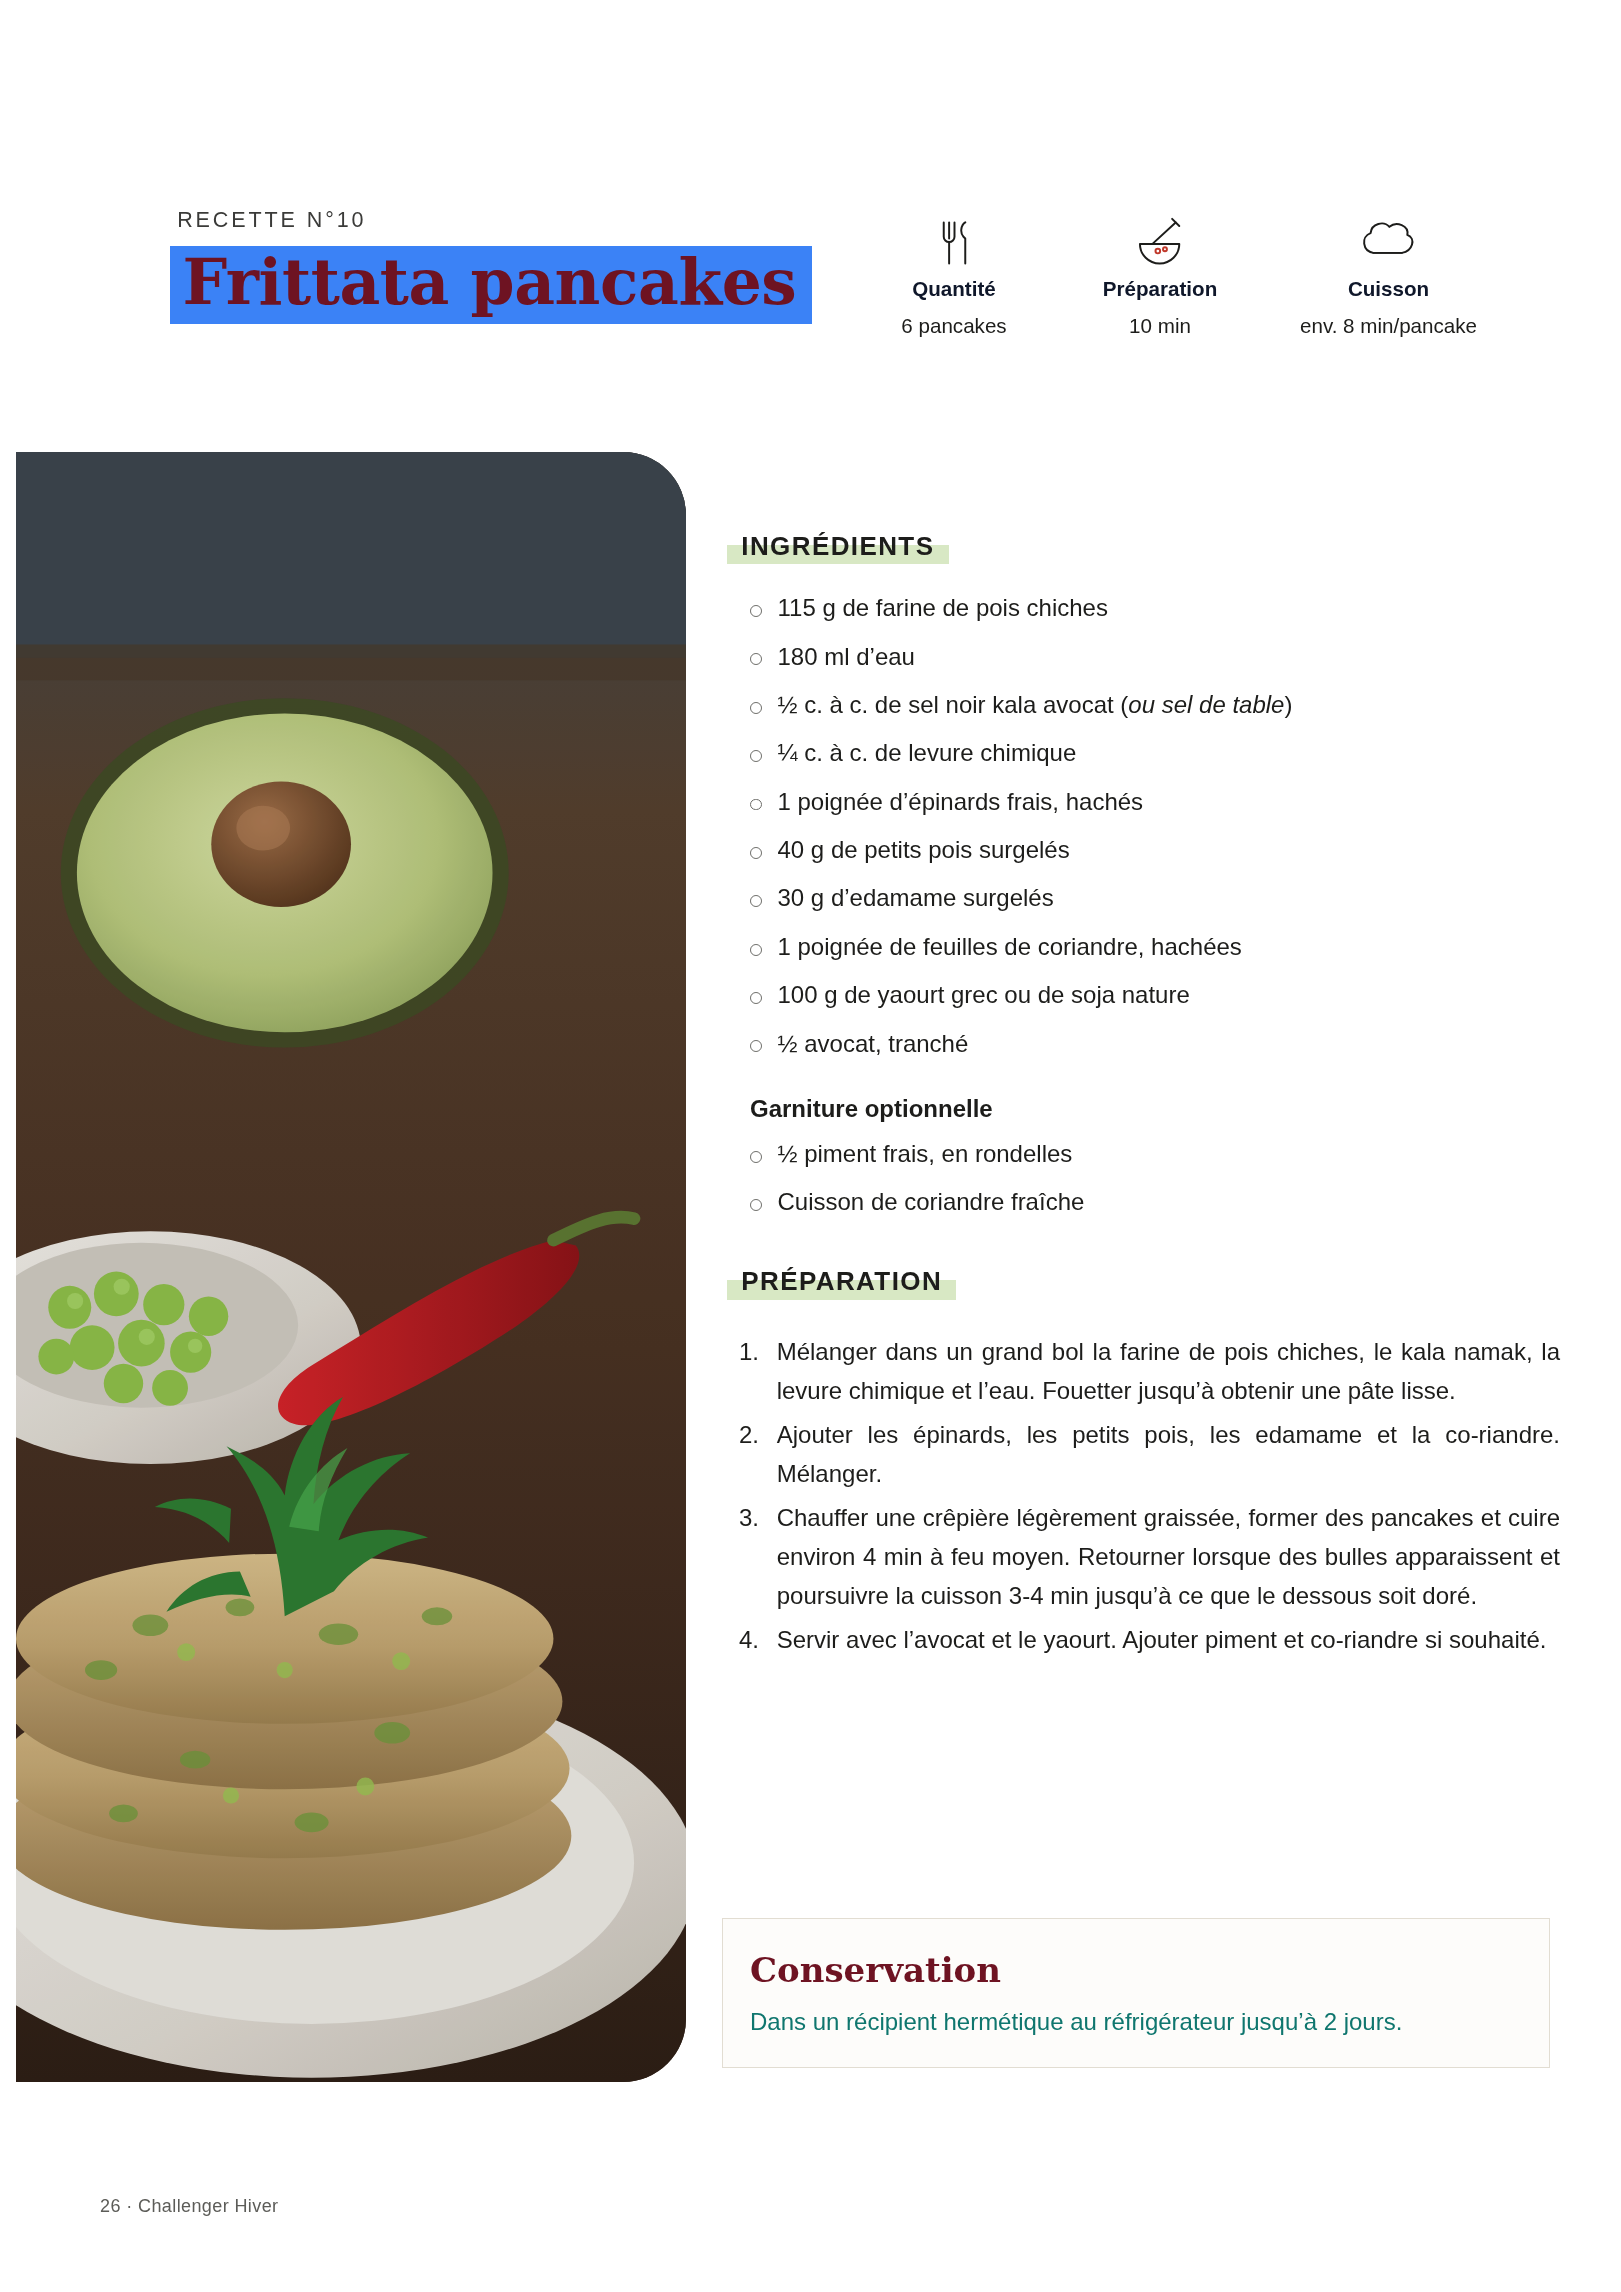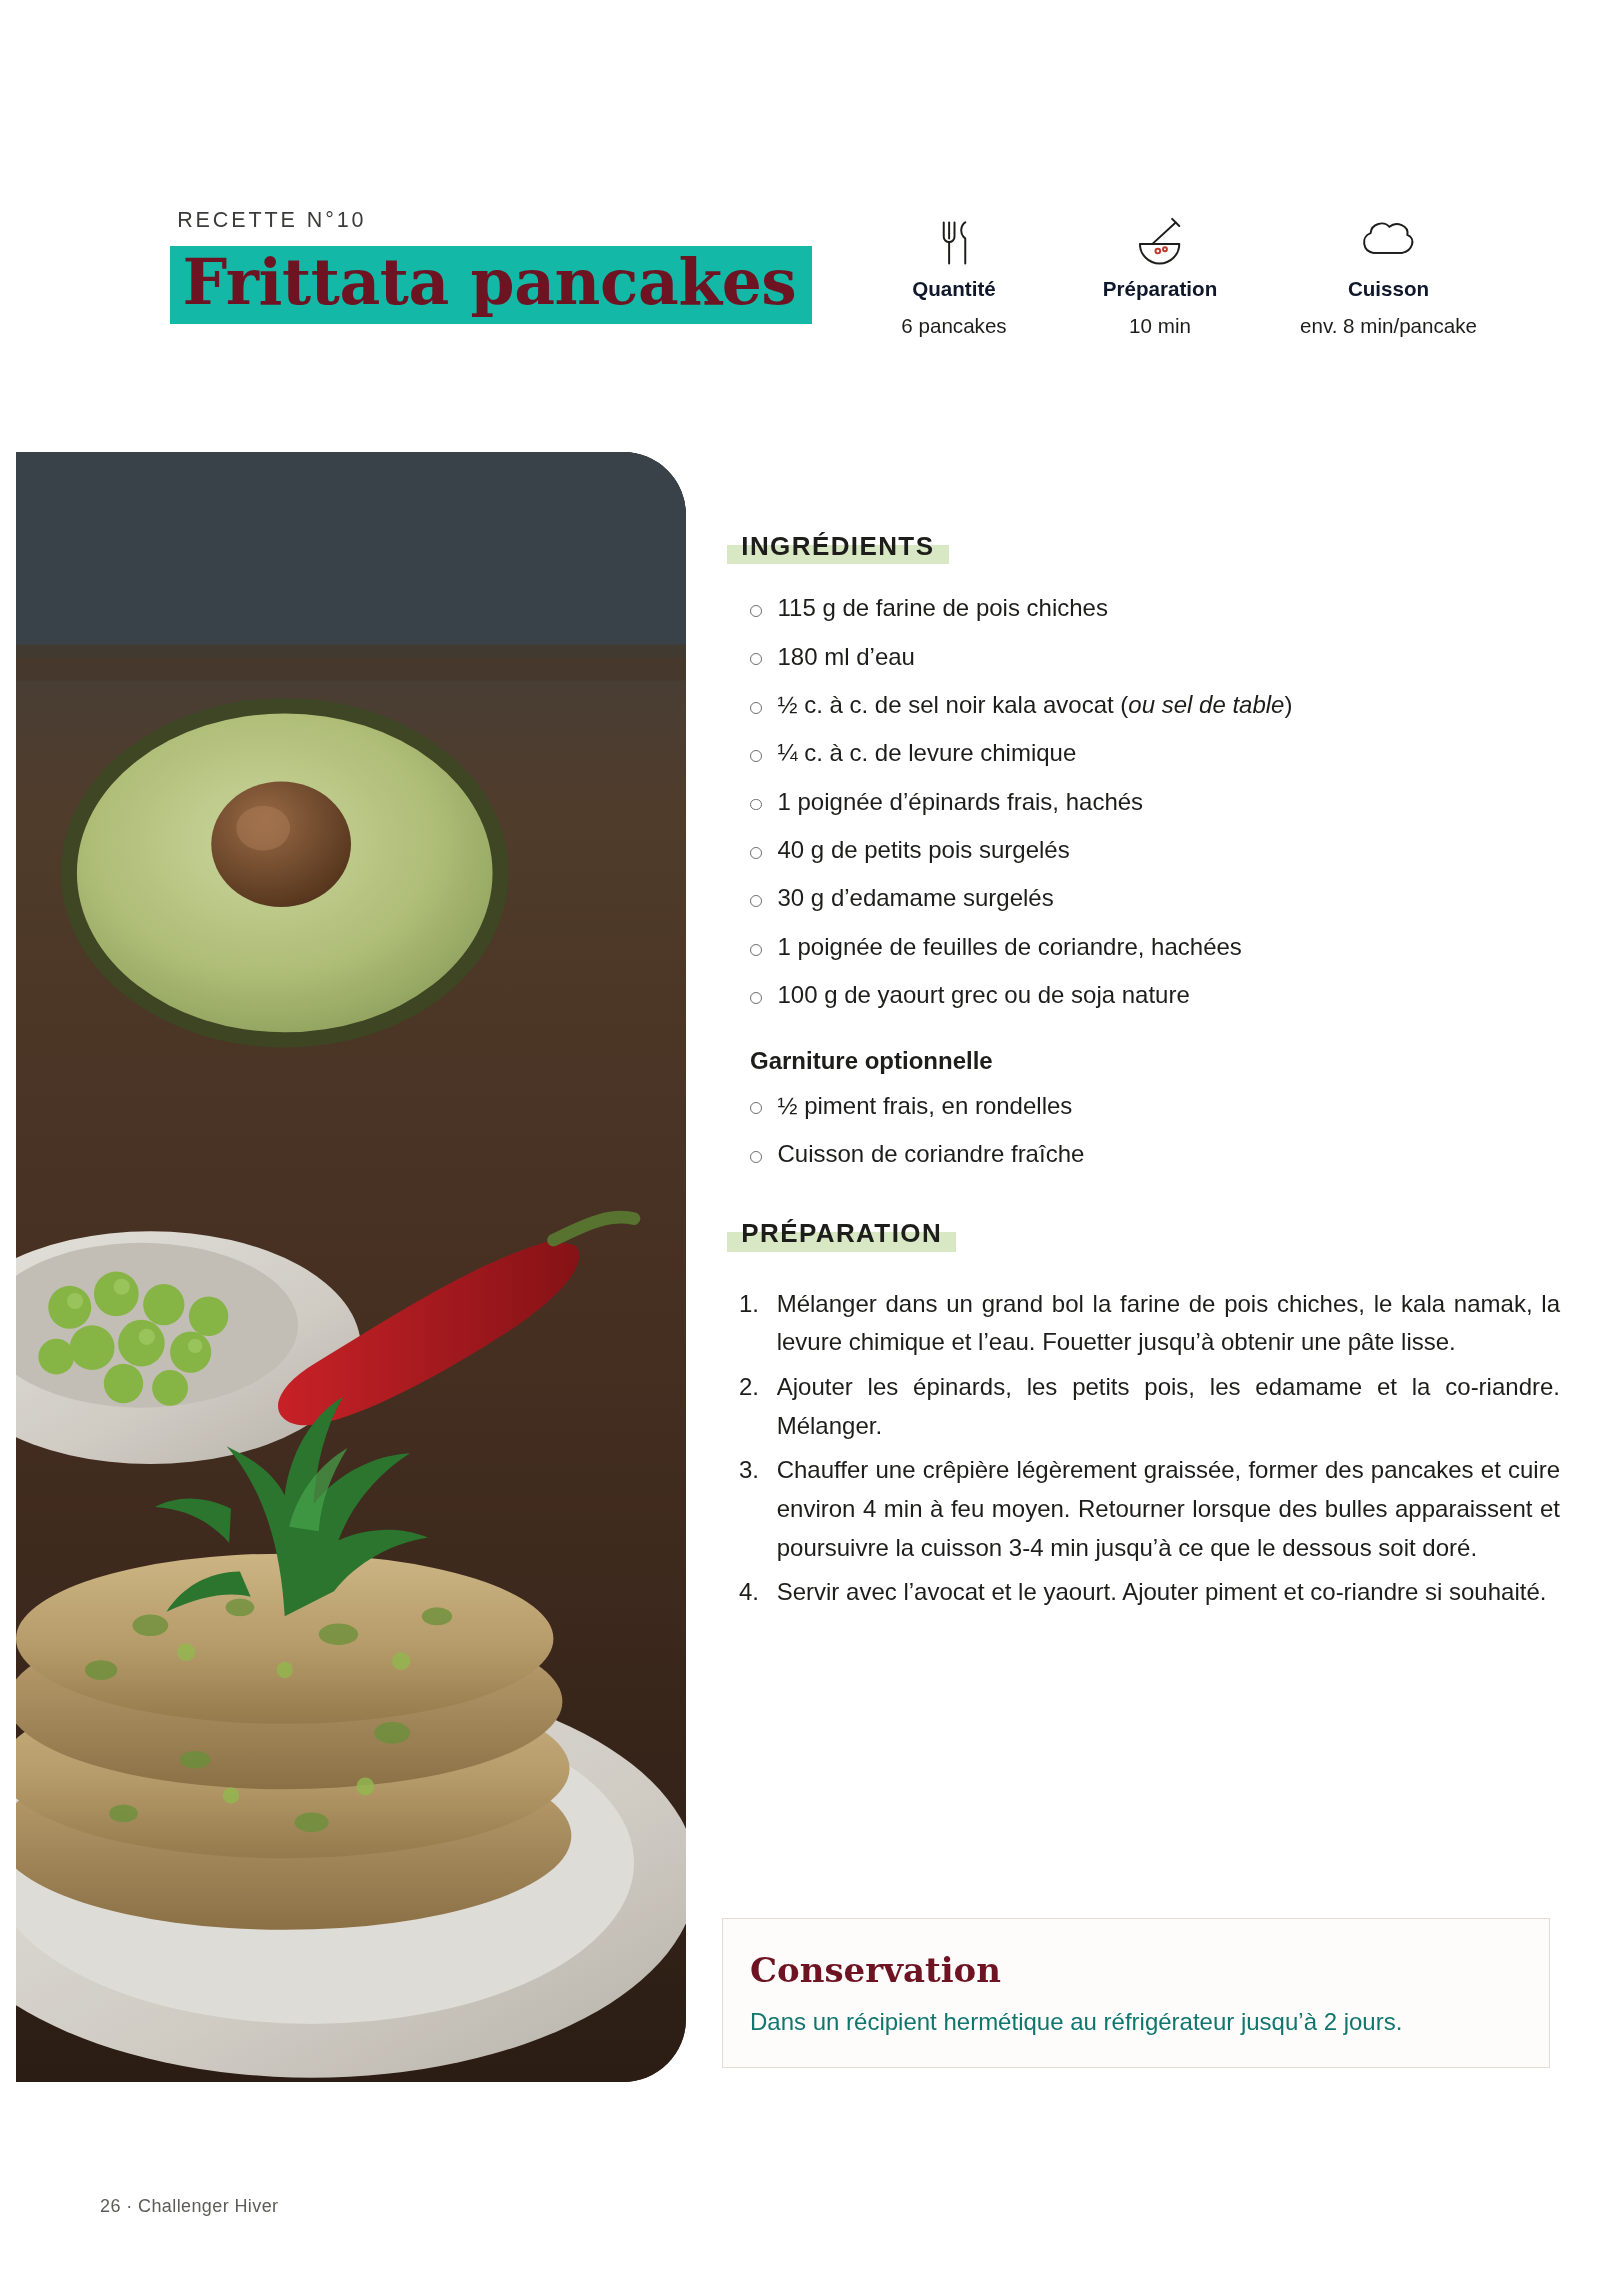--- a/index.html
+++ b/index.html
@@ -27,21 +27,21 @@
   .recipe-kicker {
     font-size: 21.5px;
     letter-spacing: 2.9px;
     color: #3b3b39;
     font-weight: 400;
     margin-left: 7.2px;
   }
   .title-band {
     display: inline-block;
     margin-top: 12.5px;
-    background: #14b8a6;
+    background: #3b82f6;
     padding: 3.6px 16px 9px 12.5px;
   }
   .recipe-title {
     font-family: "DejaVu Serif", serif;
     font-weight: 700;
     font-size: 63px;
     line-height: 1.05;
     color: #6e1322;
     letter-spacing: -0.4px;
   }
@@ -392,20 +392,21 @@
   <ul class="ingredients">
     <li><span>115 g de farine de pois chiches</span></li>
     <li><span>180 ml d’eau</span></li>
     <li><span>½ c. à c. de sel noir kala avocat (</span><em>ou sel de table</em><span>)</span></li>
     <li><span>¼ c. à c. de levure chimique</span></li>
     <li><span>1 poignée d’épinards frais, hachés</span></li>
     <li><span>40 g de petits pois surgelés</span></li>
     <li><span>30 g d’edamame surgelés</span></li>
     <li><span>1 poignée de feuilles de coriandre, hachées</span></li>
     <li><span>100 g de yaourt grec ou de soja nature</span></li>
+    <li><span>½ avocat, tranché</span></li>
   </ul>
 
   <div class="sub-head">Garniture optionnelle</div>
 
   <ul class="ingredients" style="margin-top:0;">
     <li><span>½ piment frais, en rondelles</span></li>
     <li><span>Cuisson de coriandre fraîche</span></li>
   </ul>
 
   <div class="section-wrap" style="margin-top:25px; display:block;">

